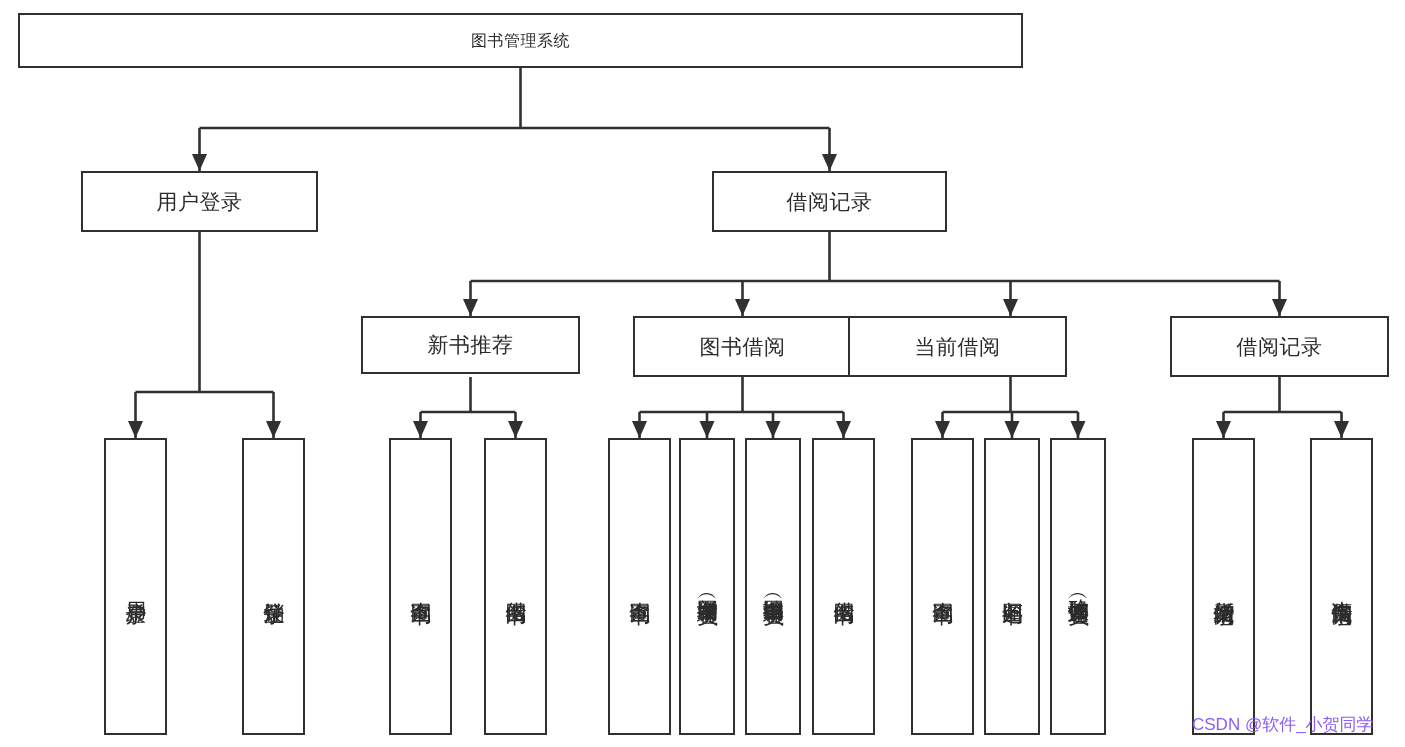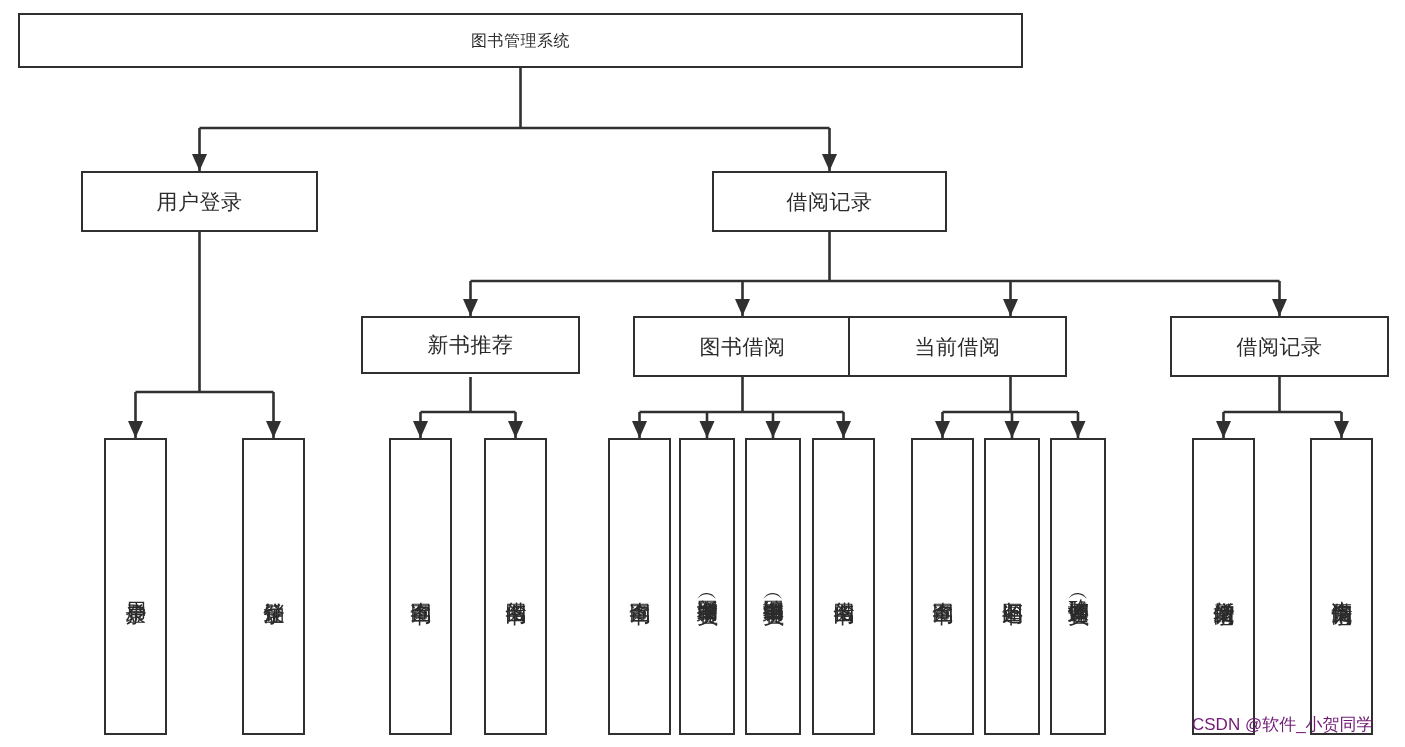--- a/index.html
+++ b/index.html
@@ -54,21 +54,21 @@
     display: block;
   }
   .node.root {
     font-size: 16px;
   }
   .watermark {
     position: absolute;
     left: 1192px;
     top: 713px;
     font-size: 17px;
-    color: #701a75;
+    color: #8b5cf6;
     white-space: nowrap;
     z-index: 5;
     font-family: "Liberation Sans", "DejaVu Sans", sans-serif;
   }
 </style>
 </head>
 <body>
 
 <div id="canvas">
 

